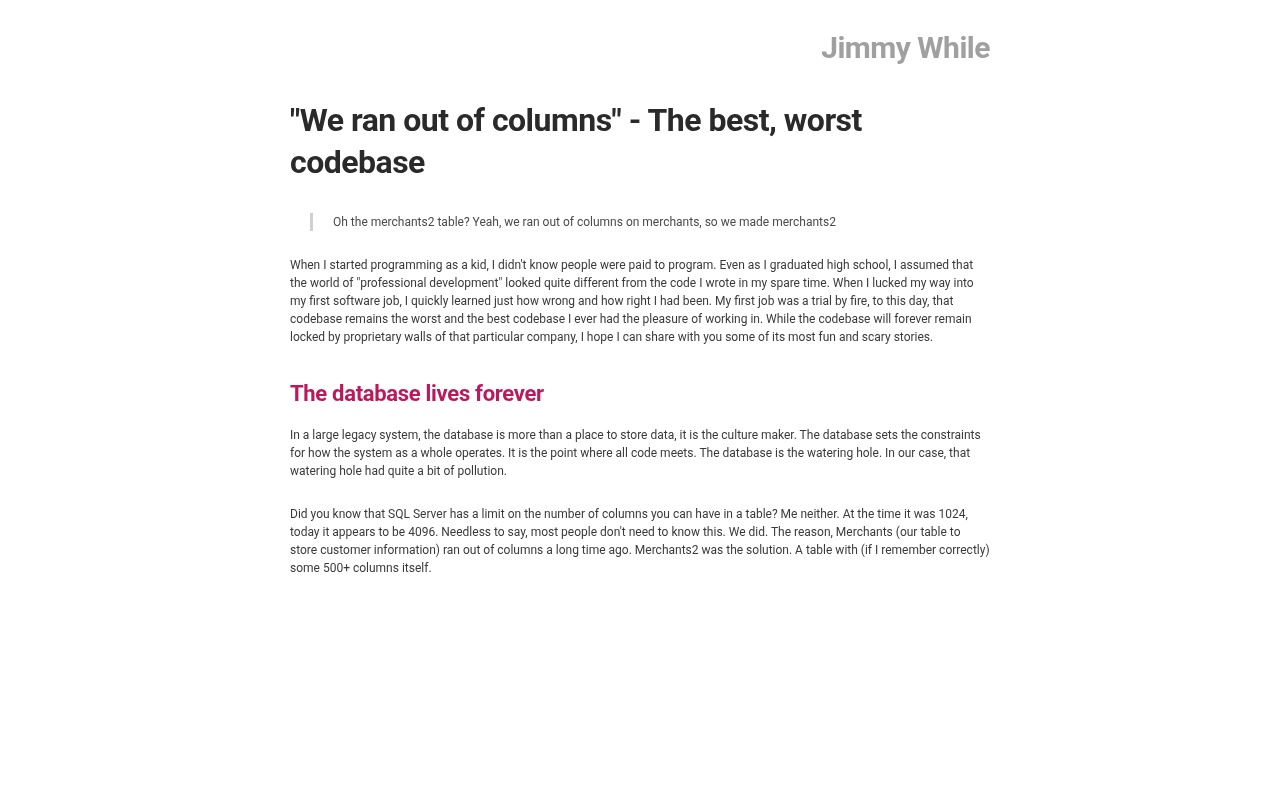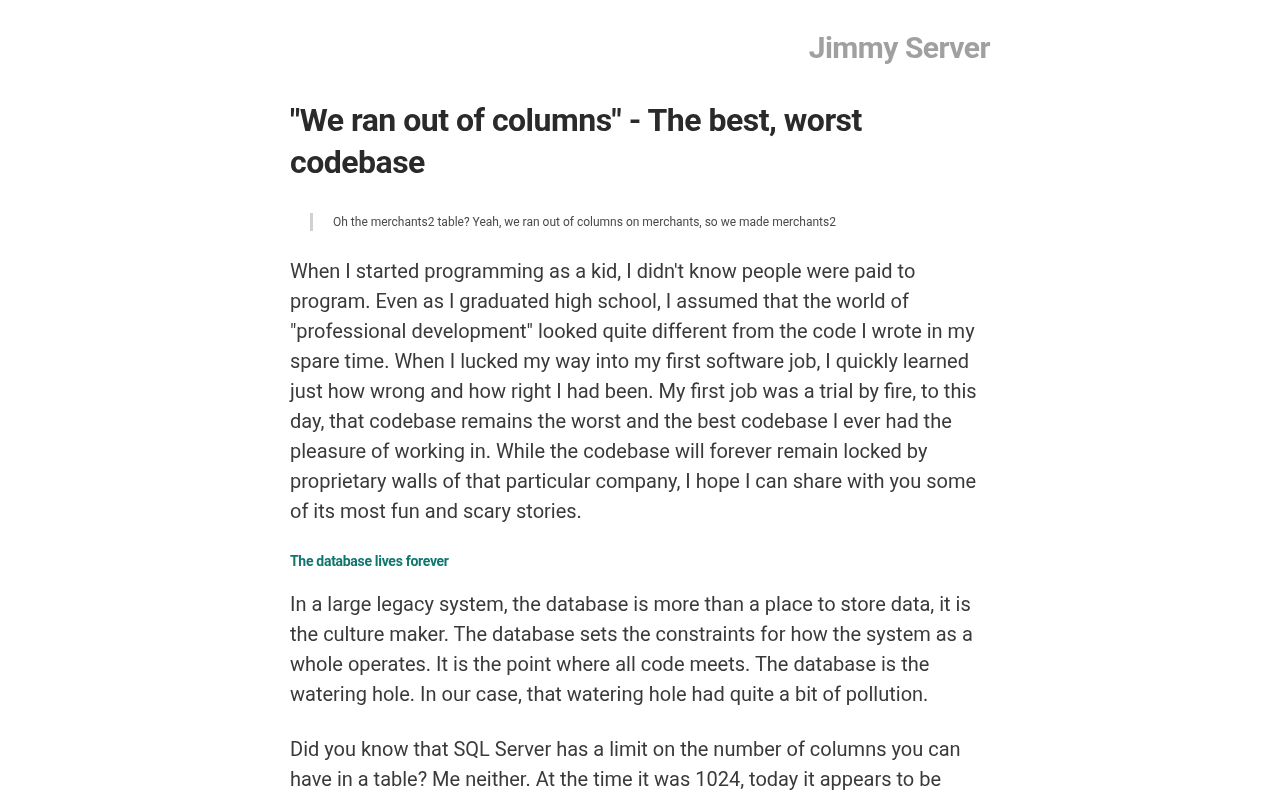--- a/index.html
+++ b/index.html
@@ -39,39 +39,39 @@
     }
     blockquote {
       border-left: 3px solid #d0d0d0;
       padding: 0 0 0 20px;
       margin: 0 0 25px 20px;
       color: #4a4a4a;
       font-size: 12px;
       line-height: 1.5;
     }
     .body-text {
-      font-size: 20px;
+      font-size: 12px;
       line-height: 1.5;
       color: #3a3a3a;
       margin-bottom: 25px;
     }
     .section-heading {
-      font-size: 14px;
+      font-size: 22px;
       font-weight: 700;
-      color: #0f766e;
-      margin-top: 27px;
+      color: #be185d;
+      margin-top: 35px;
       margin-bottom: 20px;
       letter-spacing: -0.3px;
     }
   </style>
 </head>
 <body>
 
 <div class="container">
-  <div class="site-name">Jimmy Server</div>
+  <div class="site-name">Jimmy While</div>
 
   <h1 class="article-title">"We ran out of columns" - The best, worst codebase</h1>
 
   <blockquote>
     <span>Oh the merchants2 table? Yeah, we ran out of columns on merchants, so we made merchants2</span>
   </blockquote>
 
   <p class="body-text">When I started programming as a kid, I didn't know people were paid to program. Even as I graduated high school, I assumed that the world of "professional development" looked quite different from the code I wrote in my spare time. When I lucked my way into my first software job, I quickly learned just how wrong and how right I had been. My first job was a trial by fire, to this day, that codebase remains the worst and the best codebase I ever had the pleasure of working in. While the codebase will forever remain locked by proprietary walls of that particular company, I hope I can share with you some of its most fun and scary stories.</p>
 
   <h2 class="section-heading">The database lives forever</h2>

